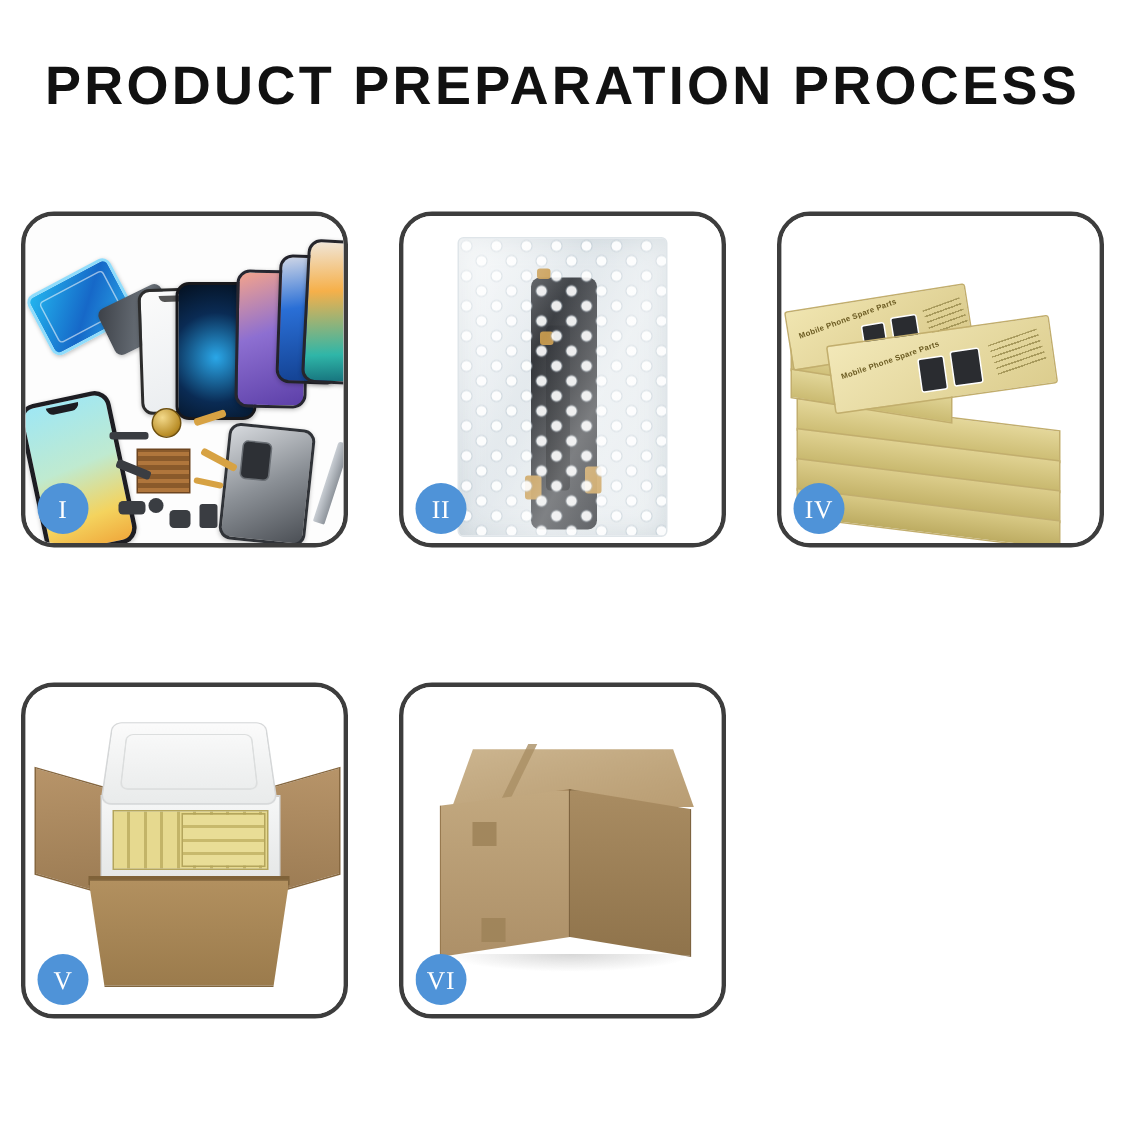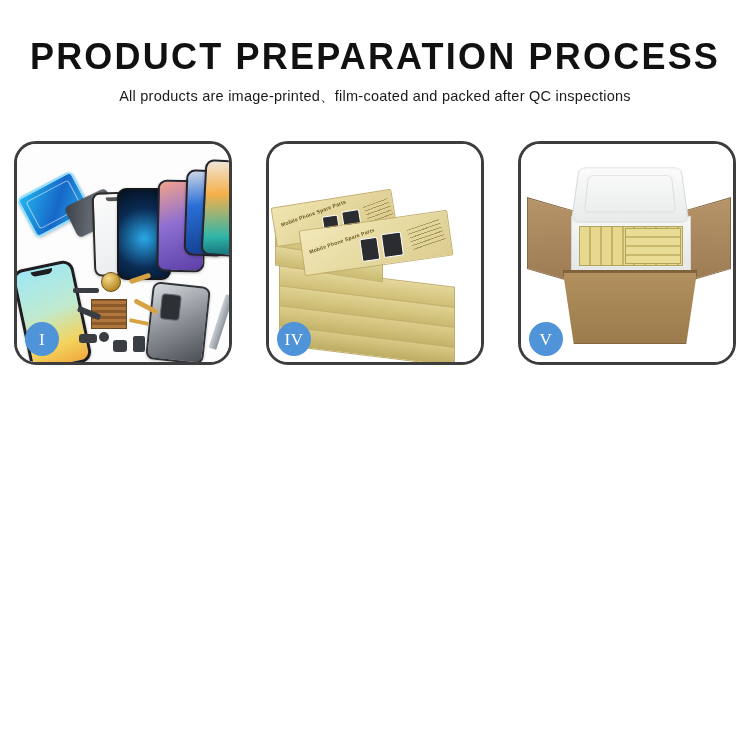--- a/index.html
+++ b/index.html
@@ -205,21 +205,20 @@
   .c6-shadow { position:absolute; left:10px; top:150px; width:166px; height:12px;
     background:radial-gradient(ellipse at 50% 0,rgba(120,120,120,.3),rgba(255,255,255,0) 70%); }
 </style>
 </head>
 <body>
 
 <div class="page">
 
   <div class="header">
     <div class="title">PRODUCT PREPARATION PROCESS</div>
-    <div class="subtitle">All products are image-printed、film-coated and packed after QC inspections</div>
   </div>
 
   <div class="grid">
 
     <div class="card">
       <div class="card-photo p1">
         <div class="ph ph-a"></div>
         <div class="ph ph-b"></div>
         <div class="ph ph-glass"></div>
         <div class="ph ph-c"></div>
@@ -237,20 +236,35 @@
         <div class="bit" style="left:60px;top:166px;width:24px;height:6px;transform:rotate(22deg);"></div>
         <div class="bit" style="left:82px;top:188px;width:10px;height:10px;border-radius:50%;"></div>
         <div class="flex-r" style="left:112px;top:132px;width:22px;height:5px;transform:rotate(-18deg);"></div>
         <div class="flex-r" style="left:116px;top:160px;width:26px;height:5px;transform:rotate(28deg);"></div>
         <div class="flex-r" style="left:112px;top:176px;width:20px;height:4px;transform:rotate(12deg);"></div>
         <div class="tweezer"></div>
       </div>
       <div class="badge">I</div>
     </div>
 
+    <div class="card">
+      <div class="card-photo p2">
+        <div class="bag">
+          <div class="screen-part"></div>
+          <div class="part-tail"></div>
+          <div class="conn" style="left:52px;top:20px;width:9px;height:7px;"></div>
+          <div class="conn" style="left:54px;top:62px;width:9px;height:9px;"></div>
+          <div class="conn" style="left:44px;top:158px;width:11px;height:16px;"></div>
+          <div class="conn" style="left:84px;top:152px;width:11px;height:18px;"></div>
+          <div class="bubbles"></div>
+          <div class="gloss"></div>
+        </div>
+      </div>
+      <div class="badge">II</div>
+    </div>
 
 
     <div class="card">
       <div class="card-photo p4">
         <div class="stack">
 
           <div class="sbox" style="left:6px;  top:112px; width:176px; height:22px; background:linear-gradient(180deg,#e4d79a,#cdbd74); transform:skewY(7deg);"></div>
           <div class="sbox" style="left:6px;  top:132px; width:176px; height:22px; background:linear-gradient(180deg,#e0d292,#c8b86e); transform:skewY(7deg);"></div>
           <div class="sbox" style="left:6px;  top:152px; width:176px; height:22px; background:linear-gradient(180deg,#dccd8b,#c3b268); transform:skewY(7deg);"></div>
           <div class="sbox" style="left:6px;  top:172px; width:176px; height:20px; background:linear-gradient(180deg,#d8c985,#bdac62); transform:skewY(7deg);"></div>
@@ -282,15 +296,29 @@
         <div class="v-foambox"></div>
         <div class="v-yellow"></div>
         <div class="v-yellow2"></div>
         <div class="v-foamlid"></div>
         <div class="v-edge"></div>
         <div class="v-front"></div>
       </div>
       <div class="badge">V</div>
     </div>
 
+    <div class="card">
+      <div class="card-photo p6">
+        <div class="c6">
+          <div class="c6-top"></div>
+          <div class="c6-topseam"></div>
+          <div class="c6-left"></div>
+          <div class="c6-right"></div>
+          <div class="tape" style="left:28px;top:62px;width:16px;height:16px;"></div>
+          <div class="tape" style="left:34px;top:126px;width:16px;height:16px;"></div>
+          <div class="c6-shadow"></div>
+        </div>
+      </div>
+      <div class="badge">VI</div>
+    </div>
 
   </div>
 </div>
 
 </body></html>

